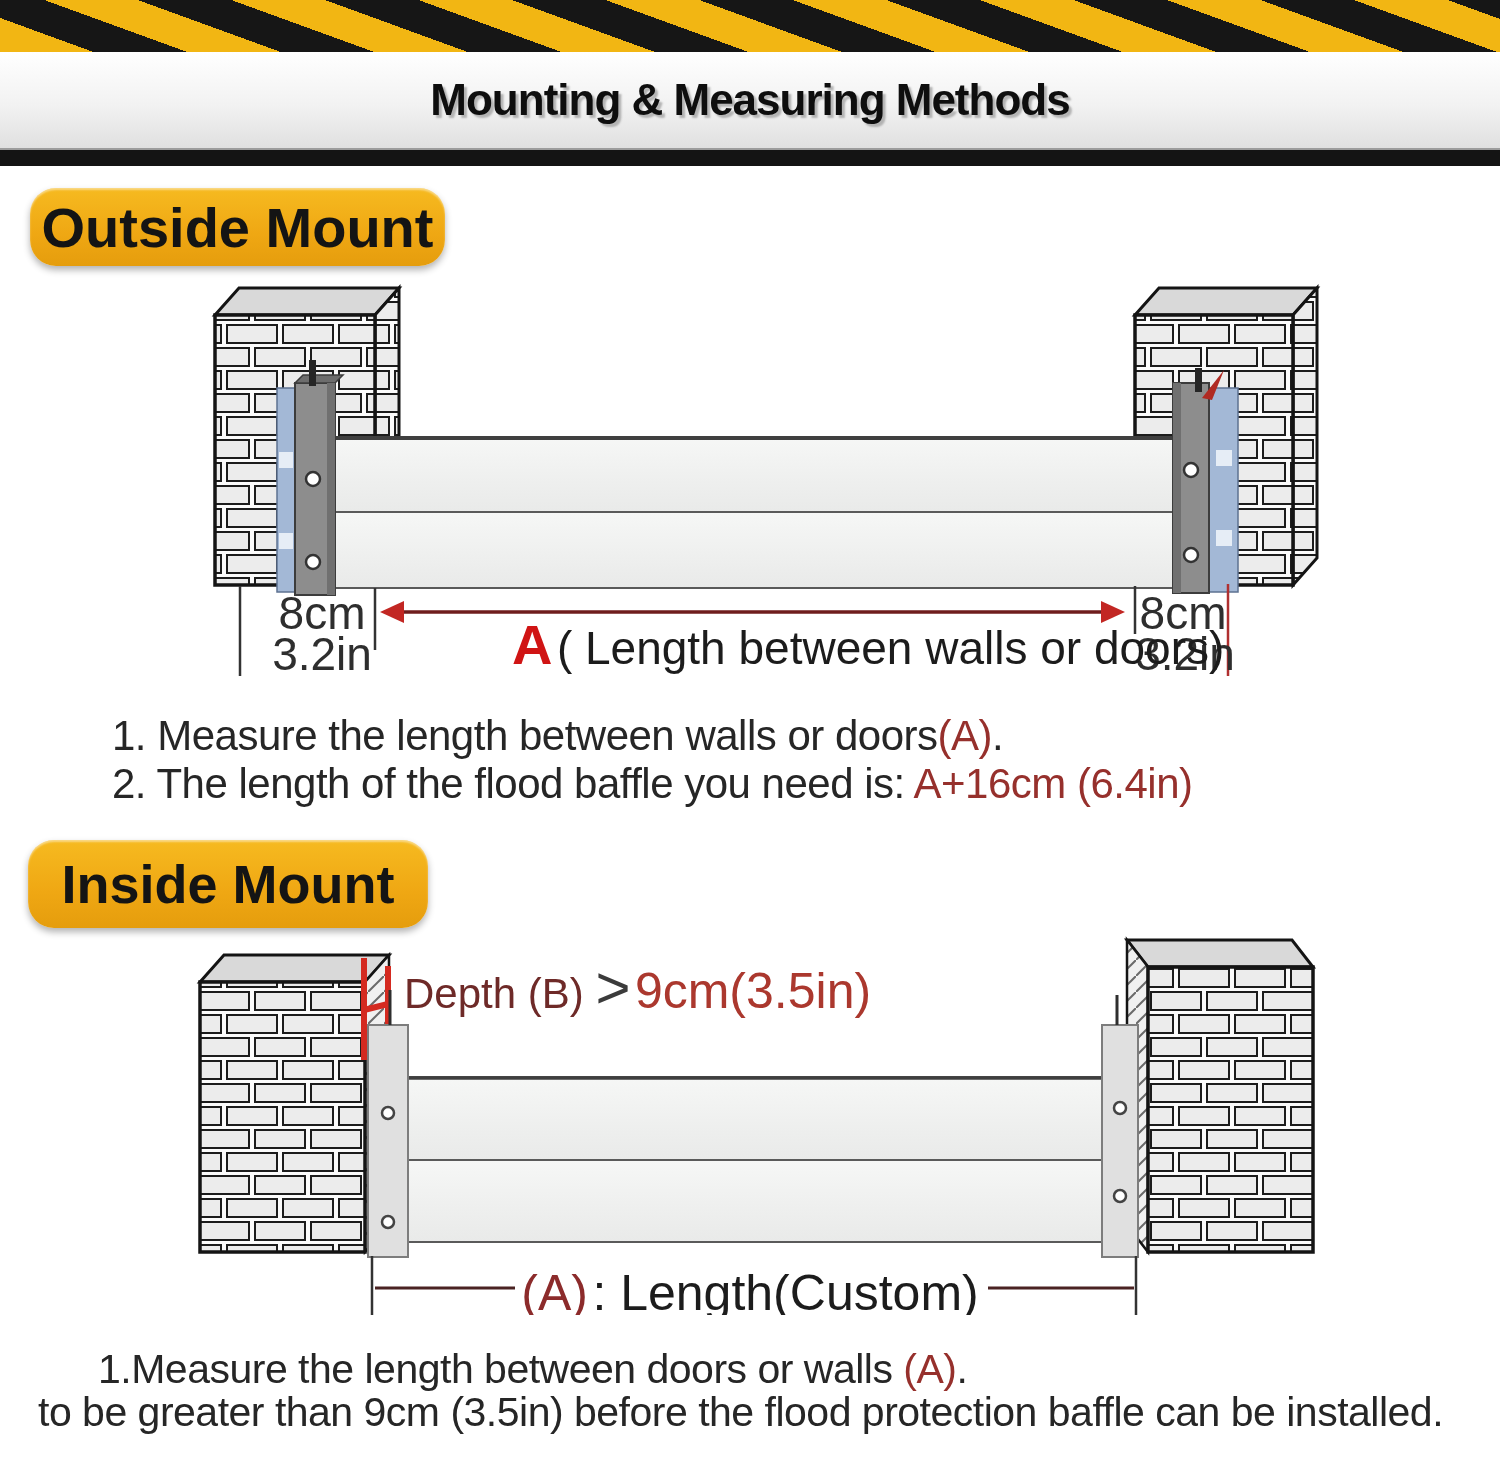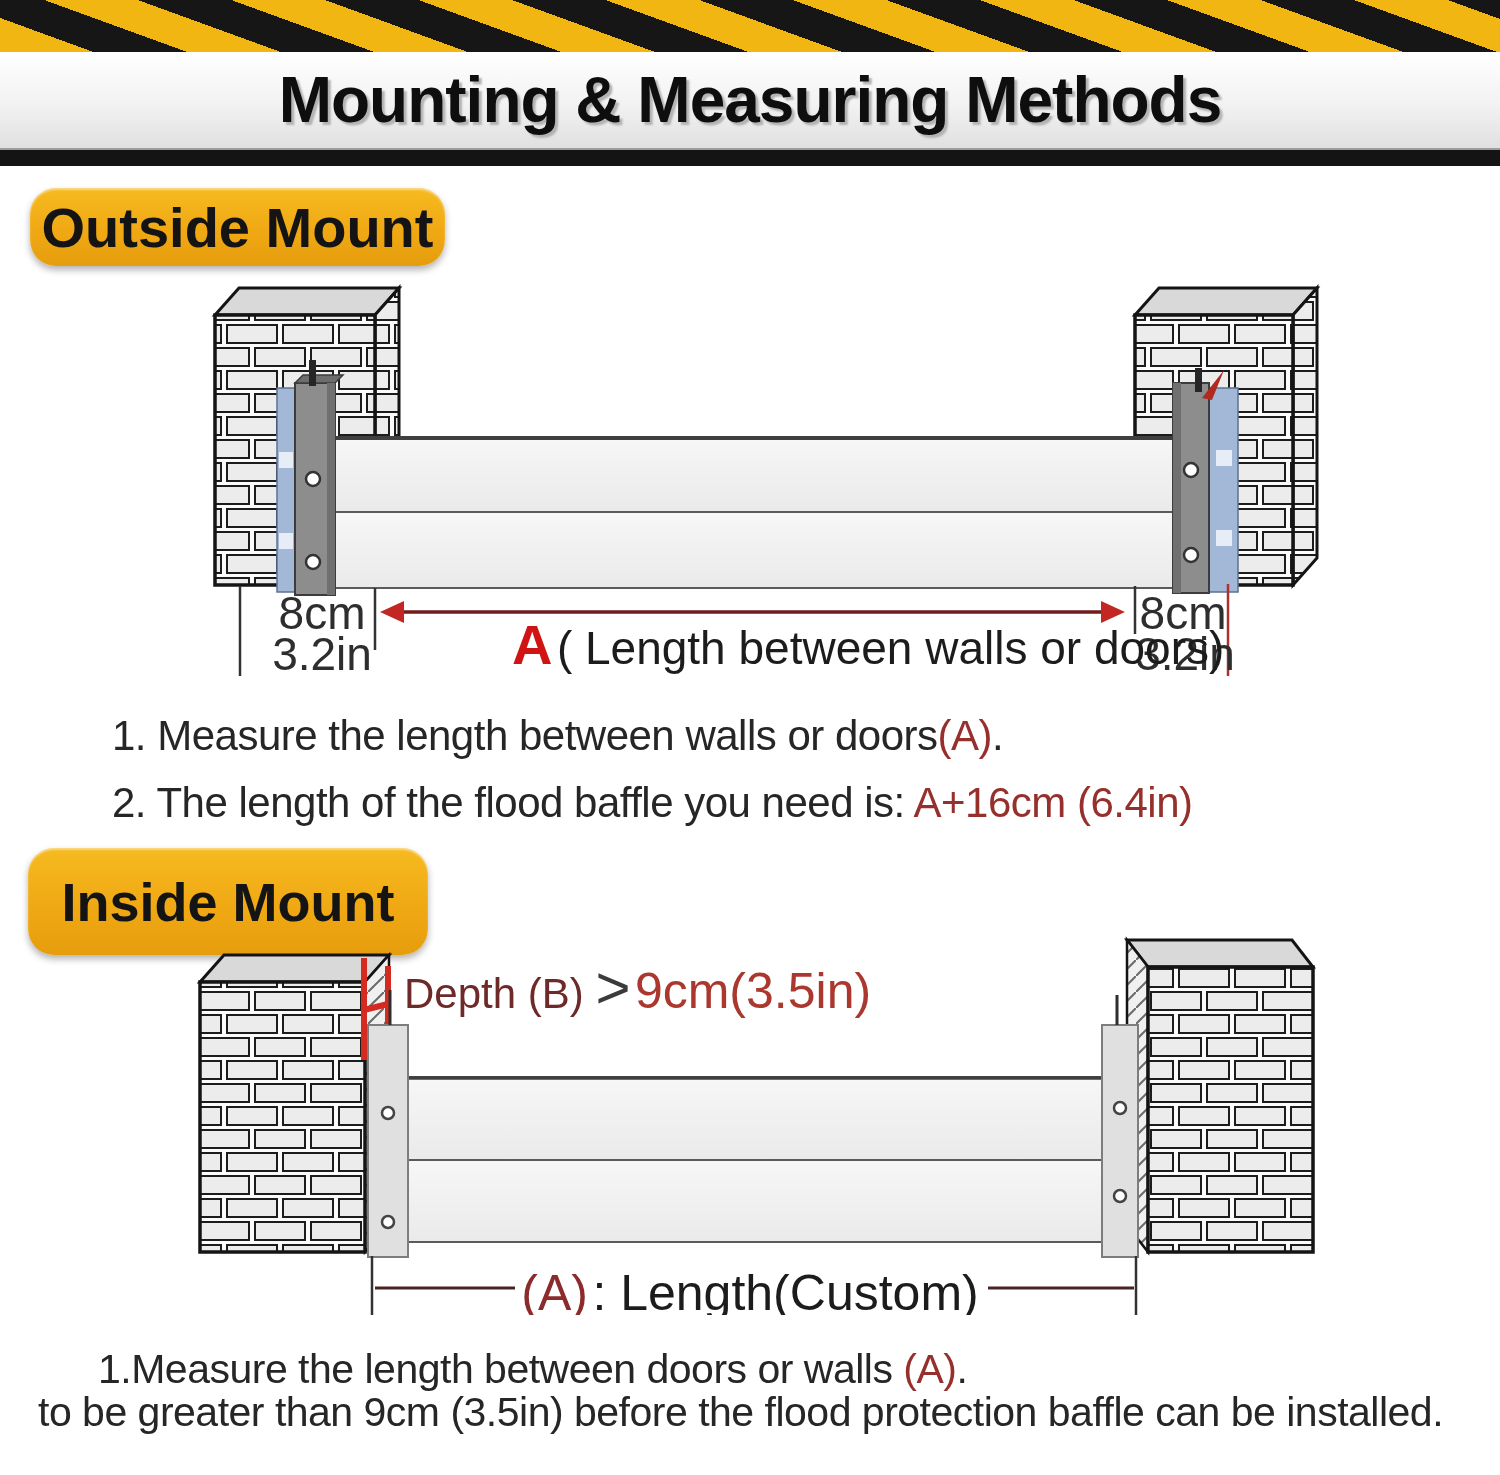--- a/index.html
+++ b/index.html
@@ -5,41 +5,41 @@
   html,body{margin:0;padding:0;background:#fff;}
   .stage{position:relative;width:1500px;height:1475px;background:#fff;overflow:hidden;
          font-family:"Liberation Sans", sans-serif;}
   
   .stripes{position:absolute;left:0;top:0;width:1500px;height:52px;
     background:repeating-linear-gradient(20deg,#f2b613 0 32px,#161616 32px 64px);
     box-shadow:0 2px 3px rgba(0,0,0,.35);}
   .titlebar{position:absolute;left:0;top:52px;width:1500px;height:96px;
     background:linear-gradient(180deg,#ffffff 0%,#f2f2f2 55%,#e0e0e0 100%);
     display:flex;align-items:center;justify-content:center;}
-  .titlebar h1{margin:0;font-size:64px;font-weight:bold;letter-spacing:-1px;color:#0e0e0e;
+  .titlebar h1{margin:0;font-size:44px;font-weight:bold;letter-spacing:-1px;color:#0e0e0e;
     text-shadow:3px 3px 2px #b3b3b3;}
   .blackbar{position:absolute;left:0;top:148px;width:1500px;height:16px;background:#141414;
     border-top:2px solid #9c9c9c;}
   
   .badge{position:absolute;display:flex;align-items:center;justify-content:center;
     background:linear-gradient(180deg,#f6ba20 0%,#efa713 60%,#e59d0d 100%);
     border-radius:26px;box-shadow:0 4px 7px rgba(0,0,0,.3), inset 0 2px 2px rgba(255,255,255,.45);
     color:#141414;font-weight:bold;}
   .badge-outside{left:30px;top:188px;width:415px;height:78px;font-size:56px;}
-  .badge-inside{left:28px;top:840px;width:400px;height:107px;font-size:54px;margin-top:8px;}
+  .badge-inside{left:28px;top:840px;width:400px;height:88px;font-size:54px;}
   
   .diag{position:absolute;left:0;}
   .diag-outside{top:283px;}
   .diag-inside{top:933px;}
   
   .steps{position:absolute;color:#262626;letter-spacing:-.5px;}
   .steps p{margin:0;}
   .steps .red{color:#96302c;}
   .steps-outside{left:112px;top:714px;font-size:42px;line-height:1.05;}
-  .steps-outside p + p{margin-top:23px;}
+  .steps-outside p + p{margin-top:4px;}
   .steps-inside{left:36px;top:1349px;width:1456px;font-size:41px;line-height:1.0;}
   .steps-inside .l1{padding-left:62px;}
   .steps-inside .l2a{padding-left:26px;margin-top:14px;}
   .steps-inside .l2b{padding-left:2px;margin-top:2px;}
   text{font-family:"Liberation Sans", sans-serif;}
 </style>
 </head>
 <body>
 
 <div class="stage">

